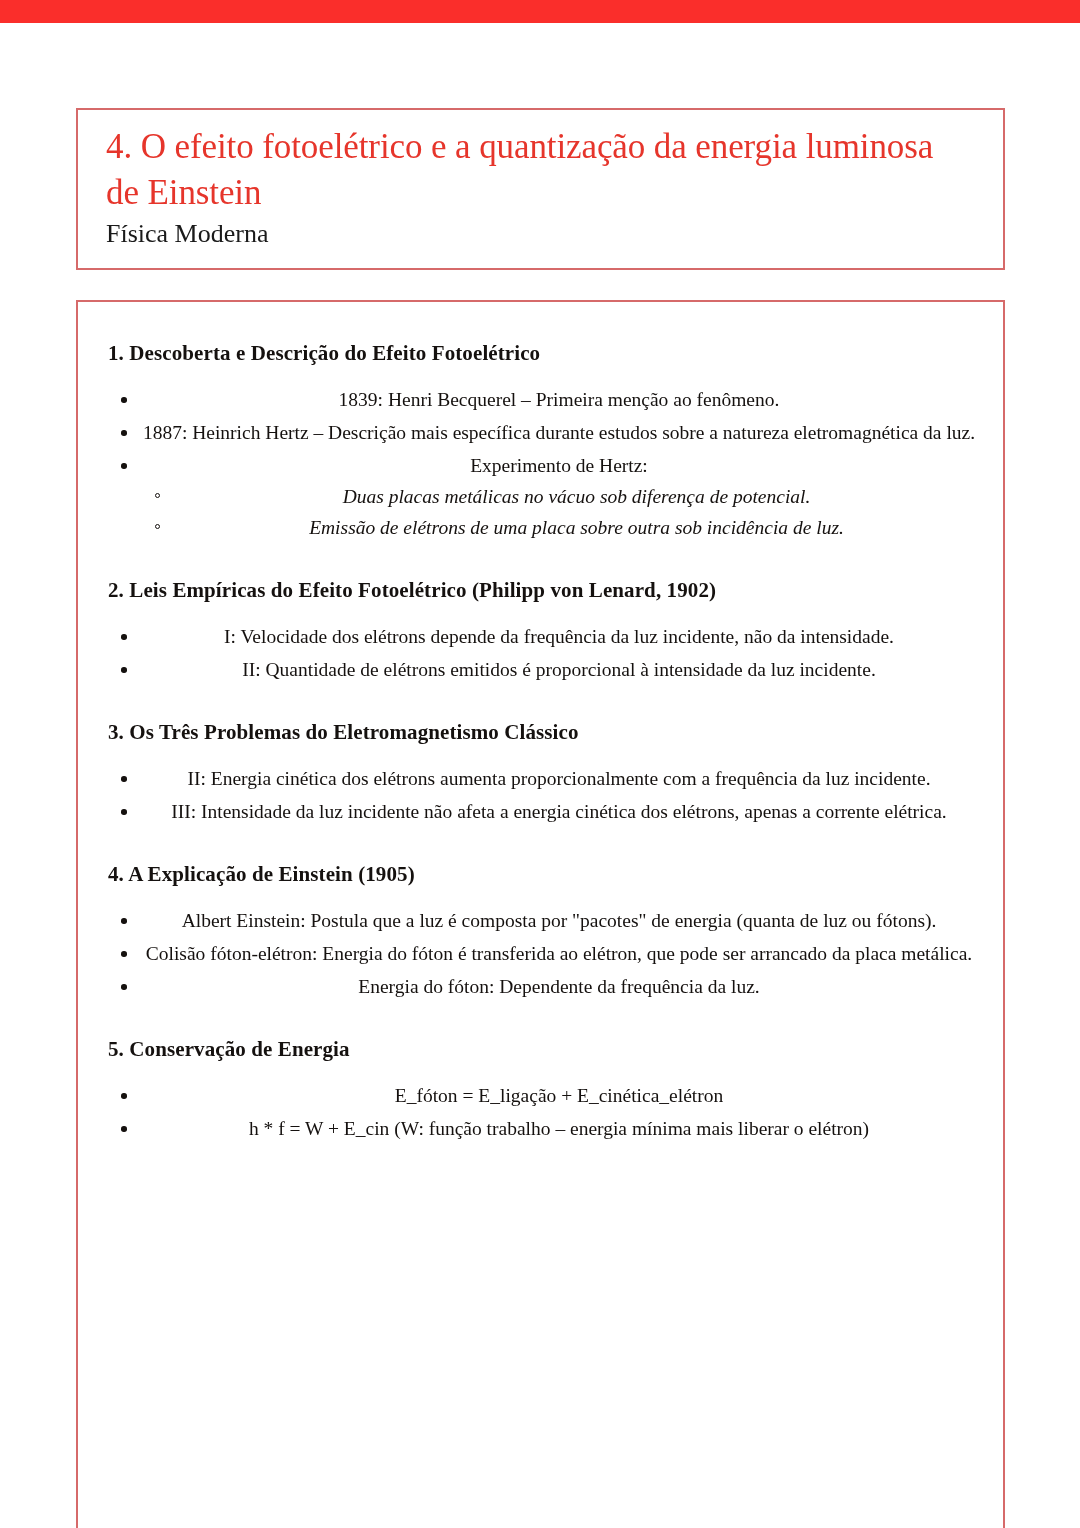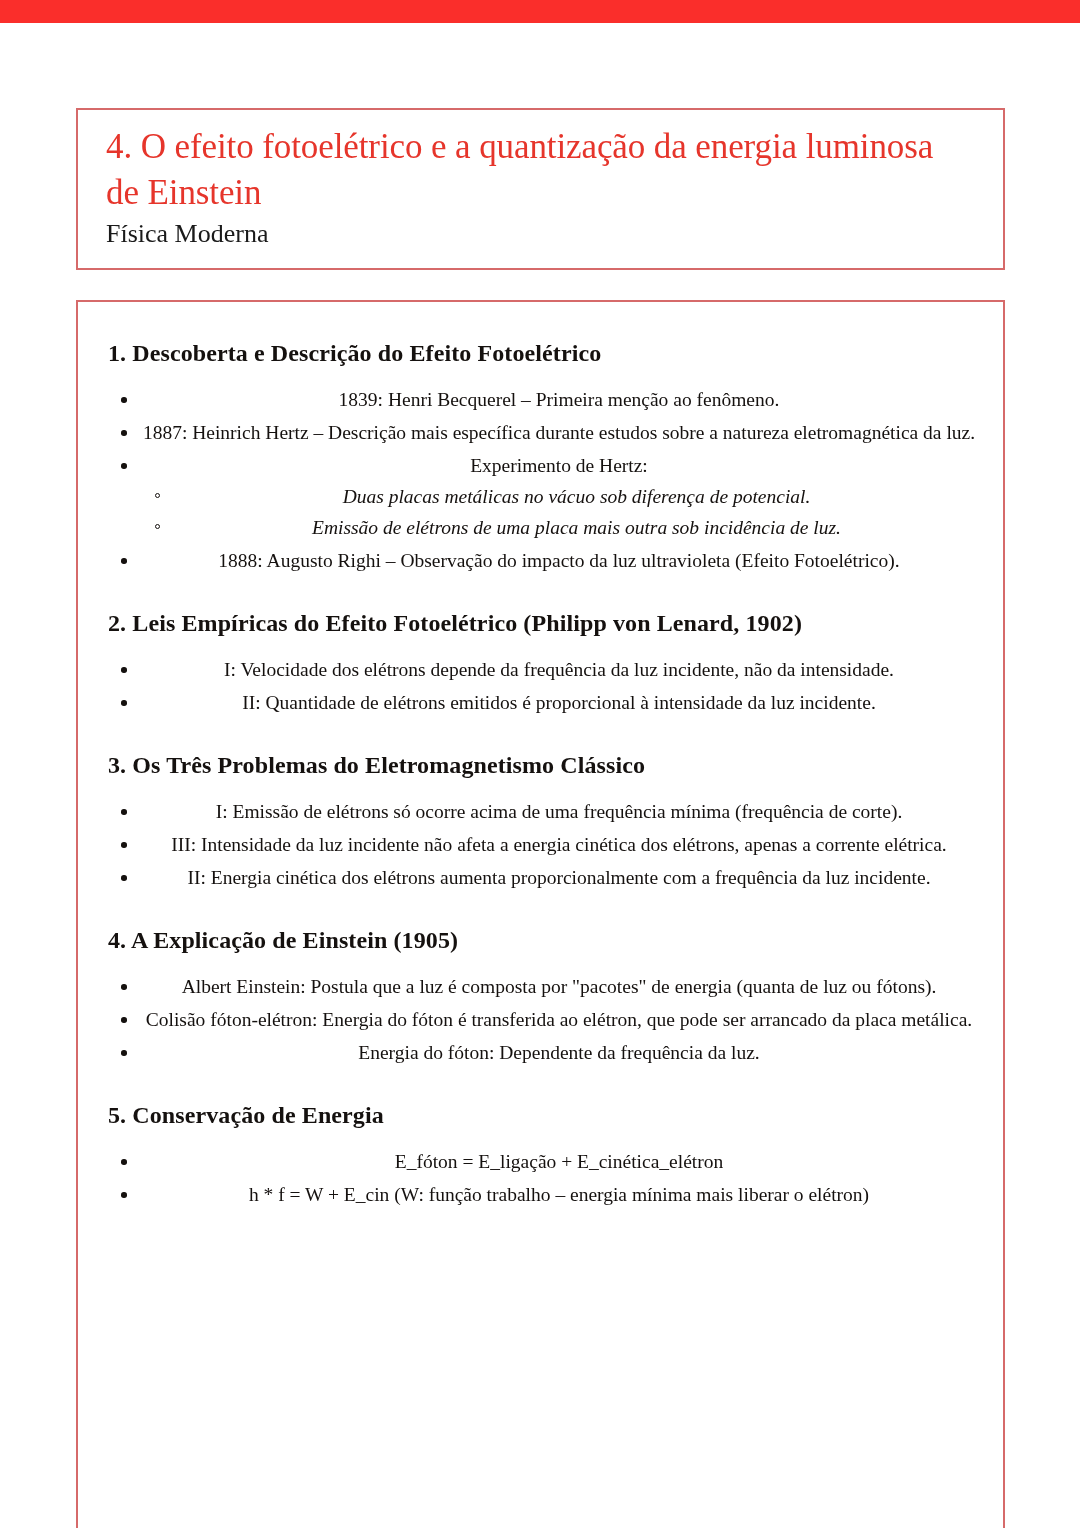--- a/index.html
+++ b/index.html
@@ -84,21 +84,21 @@
     position: absolute;
     left: 30px;
     top: 38px;
     width: 868px;
   }
 
   
   .section { margin: 0 0 6px 0; }
 
   .section-heading {
-    font-size: 24px;
+    font-size: 21px;
     line-height: 26px;
     font-weight: 700;
     color: #15110f;
     margin: 0 0 18px 0;
     letter-spacing: 0.1px;
   }
   .section + .section .section-heading { margin-top: 12px; }
 
   ul.bullets {
     list-style: none;
@@ -166,38 +166,36 @@
 
   <div id="content-card">
     <div id="content-inner">
         <div class="section">
           <div class="section-heading">1. Descoberta e Descrição do Efeito Fotoelétrico</div>
           <ul class="bullets">
             <li class="bullet"><span class="disc"></span><span>1839: Henri Becquerel – Primeira menção ao fenômeno.</span></li>
             <li class="bullet"><span class="disc"></span><span>1887: Heinrich Hertz – Descrição mais específica durante estudos sobre a natureza eletromagnética da luz.</span></li>
             <li class="bullet"><span class="disc"></span><span>Experimento de Hertz:</span><ul class="sub-bullets">
                 <li class="sub-bullet"><span class="ring"></span><span>Duas placas metálicas no vácuo sob diferença de potencial.</span></li>
-                <li class="sub-bullet"><span class="ring"></span><span>Emissão de elétrons de uma placa mais outra sob incidência de luz.</span></li>
+                <li class="sub-bullet"><span class="ring"></span><span>Emissão de elétrons de uma placa sobre outra sob incidência de luz.</span></li>
               </ul></li>
-            <li class="bullet"><span class="disc"></span><span>1888: Augusto Righi – Observação do impacto da luz ultravioleta (Efeito Fotoelétrico).</span></li>
           </ul>
         </div>
         <div class="section">
           <div class="section-heading">2. Leis Empíricas do Efeito Fotoelétrico (Philipp von Lenard, 1902)</div>
           <ul class="bullets">
             <li class="bullet"><span class="disc"></span><span>I: Velocidade dos elétrons depende da frequência da luz incidente, não da intensidade.</span></li>
             <li class="bullet"><span class="disc"></span><span>II: Quantidade de elétrons emitidos é proporcional à intensidade da luz incidente.</span></li>
           </ul>
         </div>
         <div class="section">
           <div class="section-heading">3. Os Três Problemas do Eletromagnetismo Clássico</div>
           <ul class="bullets">
-            <li class="bullet"><span class="disc"></span><span>I: Emissão de elétrons só ocorre acima de uma frequência mínima (frequência de corte).</span></li>
+            <li class="bullet"><span class="disc"></span><span>II: Energia cinética dos elétrons aumenta proporcionalmente com a frequência da luz incidente.</span></li>
             <li class="bullet"><span class="disc"></span><span>III: Intensidade da luz incidente não afeta a energia cinética dos elétrons, apenas a corrente elétrica.</span></li>
-            <li class="bullet"><span class="disc"></span><span>II: Energia cinética dos elétrons aumenta proporcionalmente com a frequência da luz incidente.</span></li>
           </ul>
         </div>
         <div class="section">
           <div class="section-heading">4. A Explicação de Einstein (1905)</div>
           <ul class="bullets">
             <li class="bullet"><span class="disc"></span><span>Albert Einstein: Postula que a luz é composta por "pacotes" de energia (quanta de luz ou fótons).</span></li>
             <li class="bullet"><span class="disc"></span><span>Colisão fóton-elétron: Energia do fóton é transferida ao elétron, que pode ser arrancado da placa metálica.</span></li>
             <li class="bullet"><span class="disc"></span><span>Energia do fóton: Dependente da frequência da luz.</span></li>
           </ul>
         </div>

